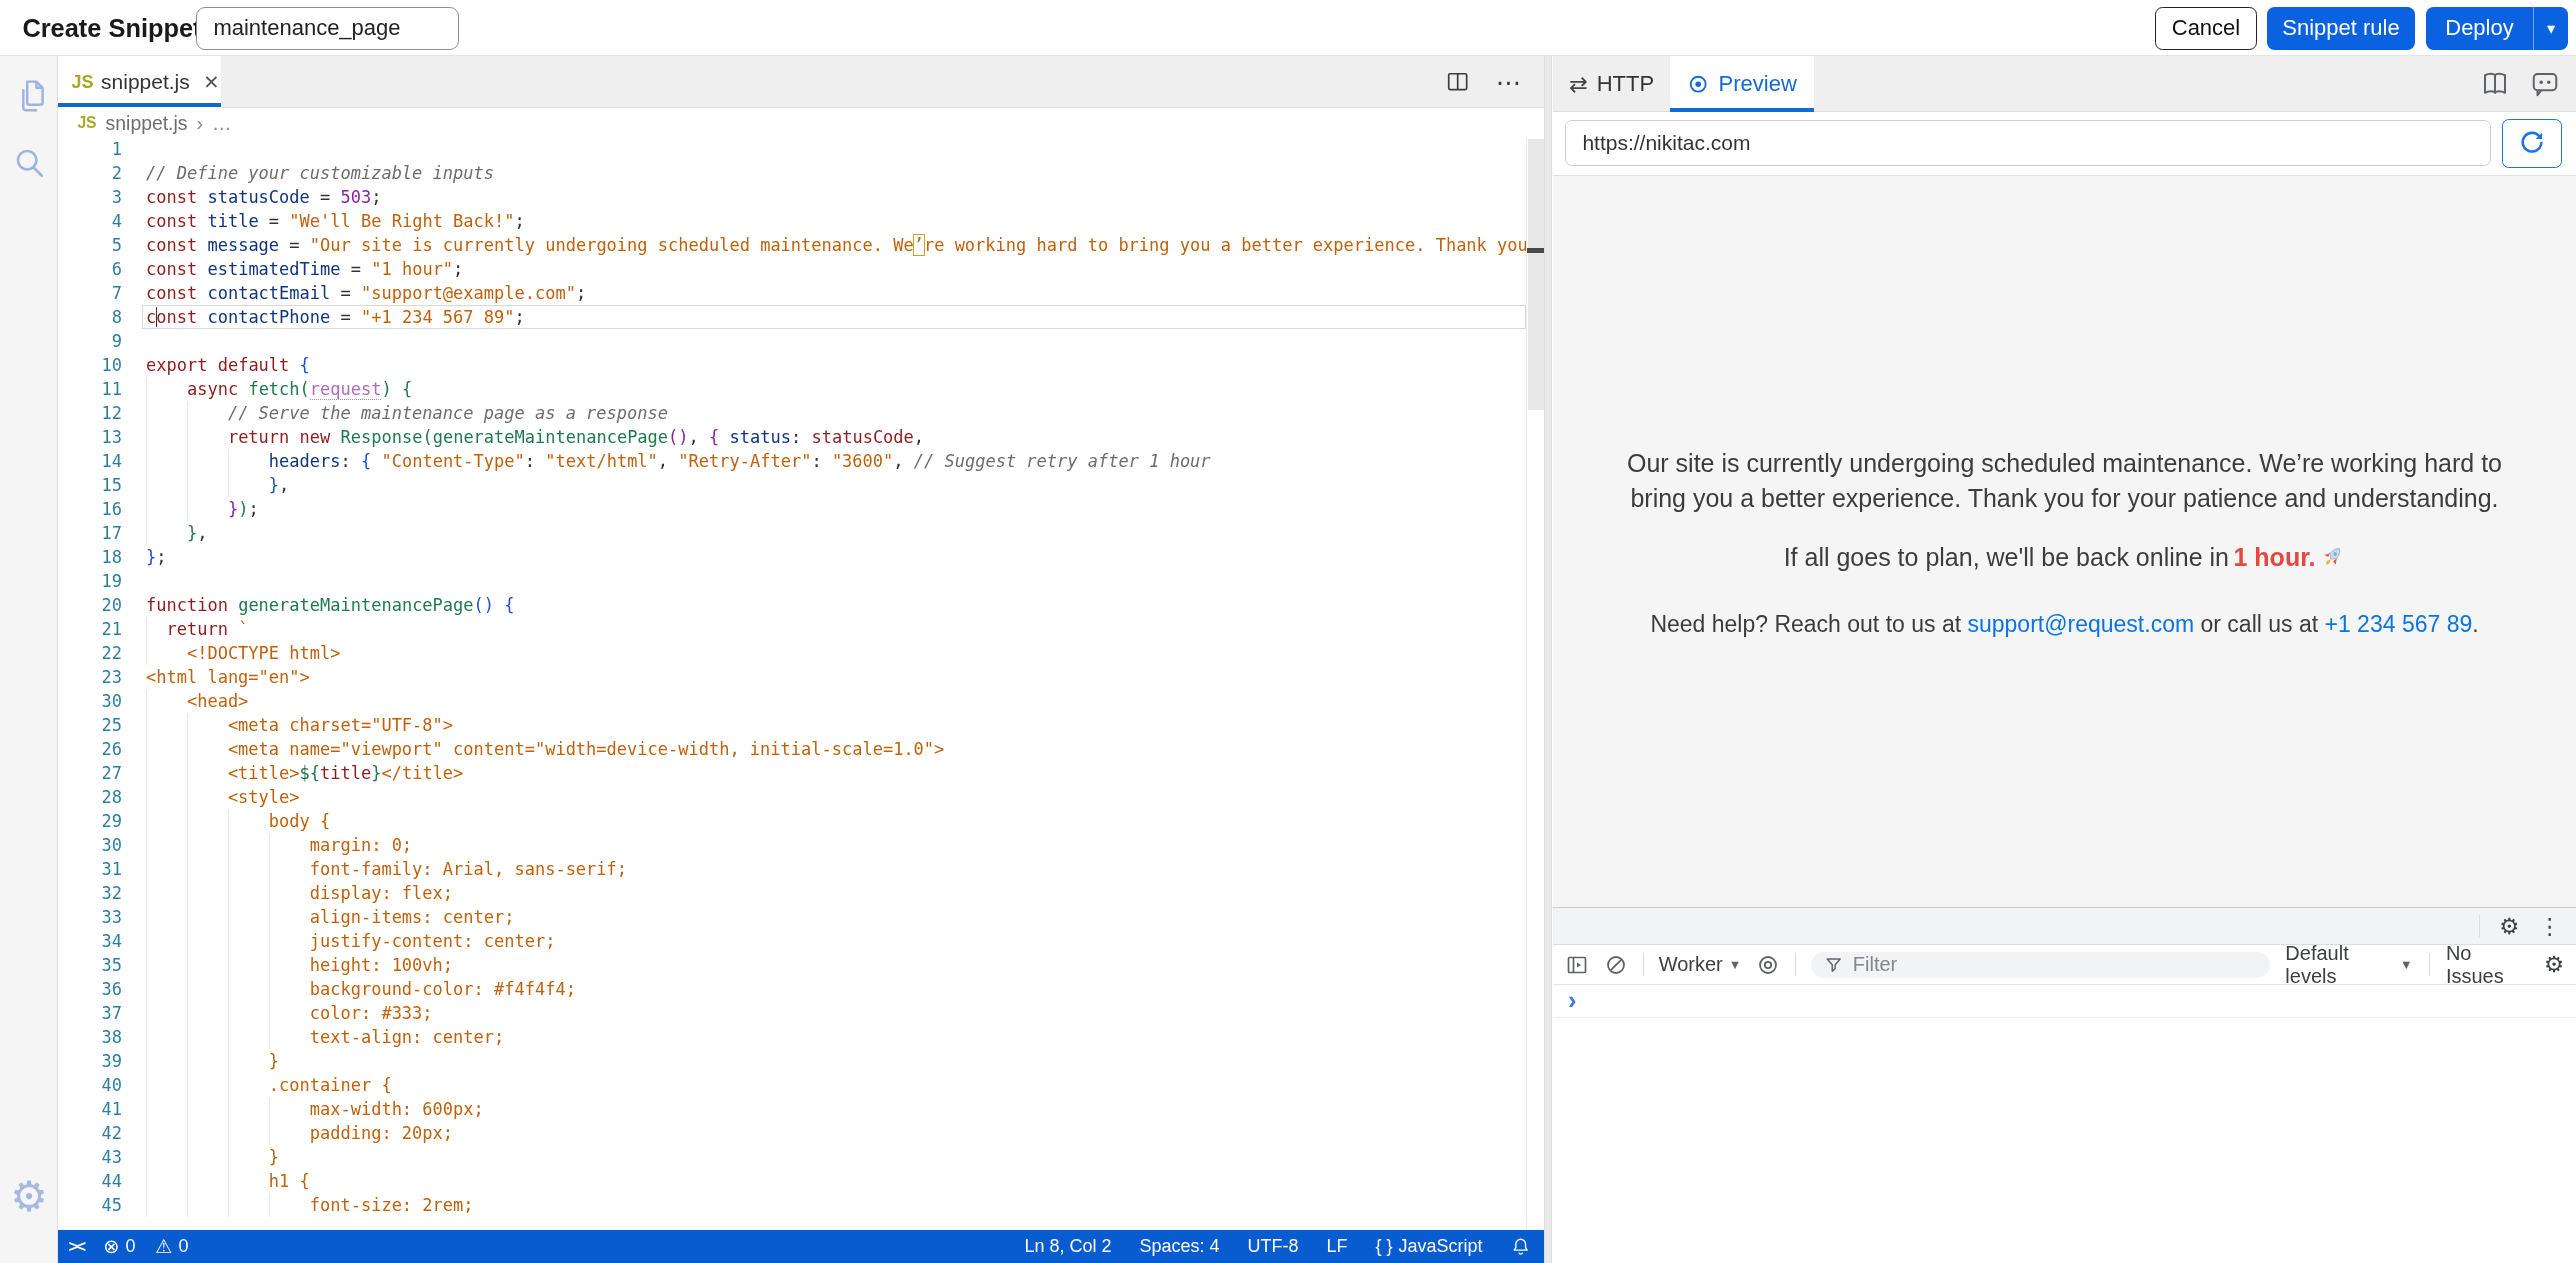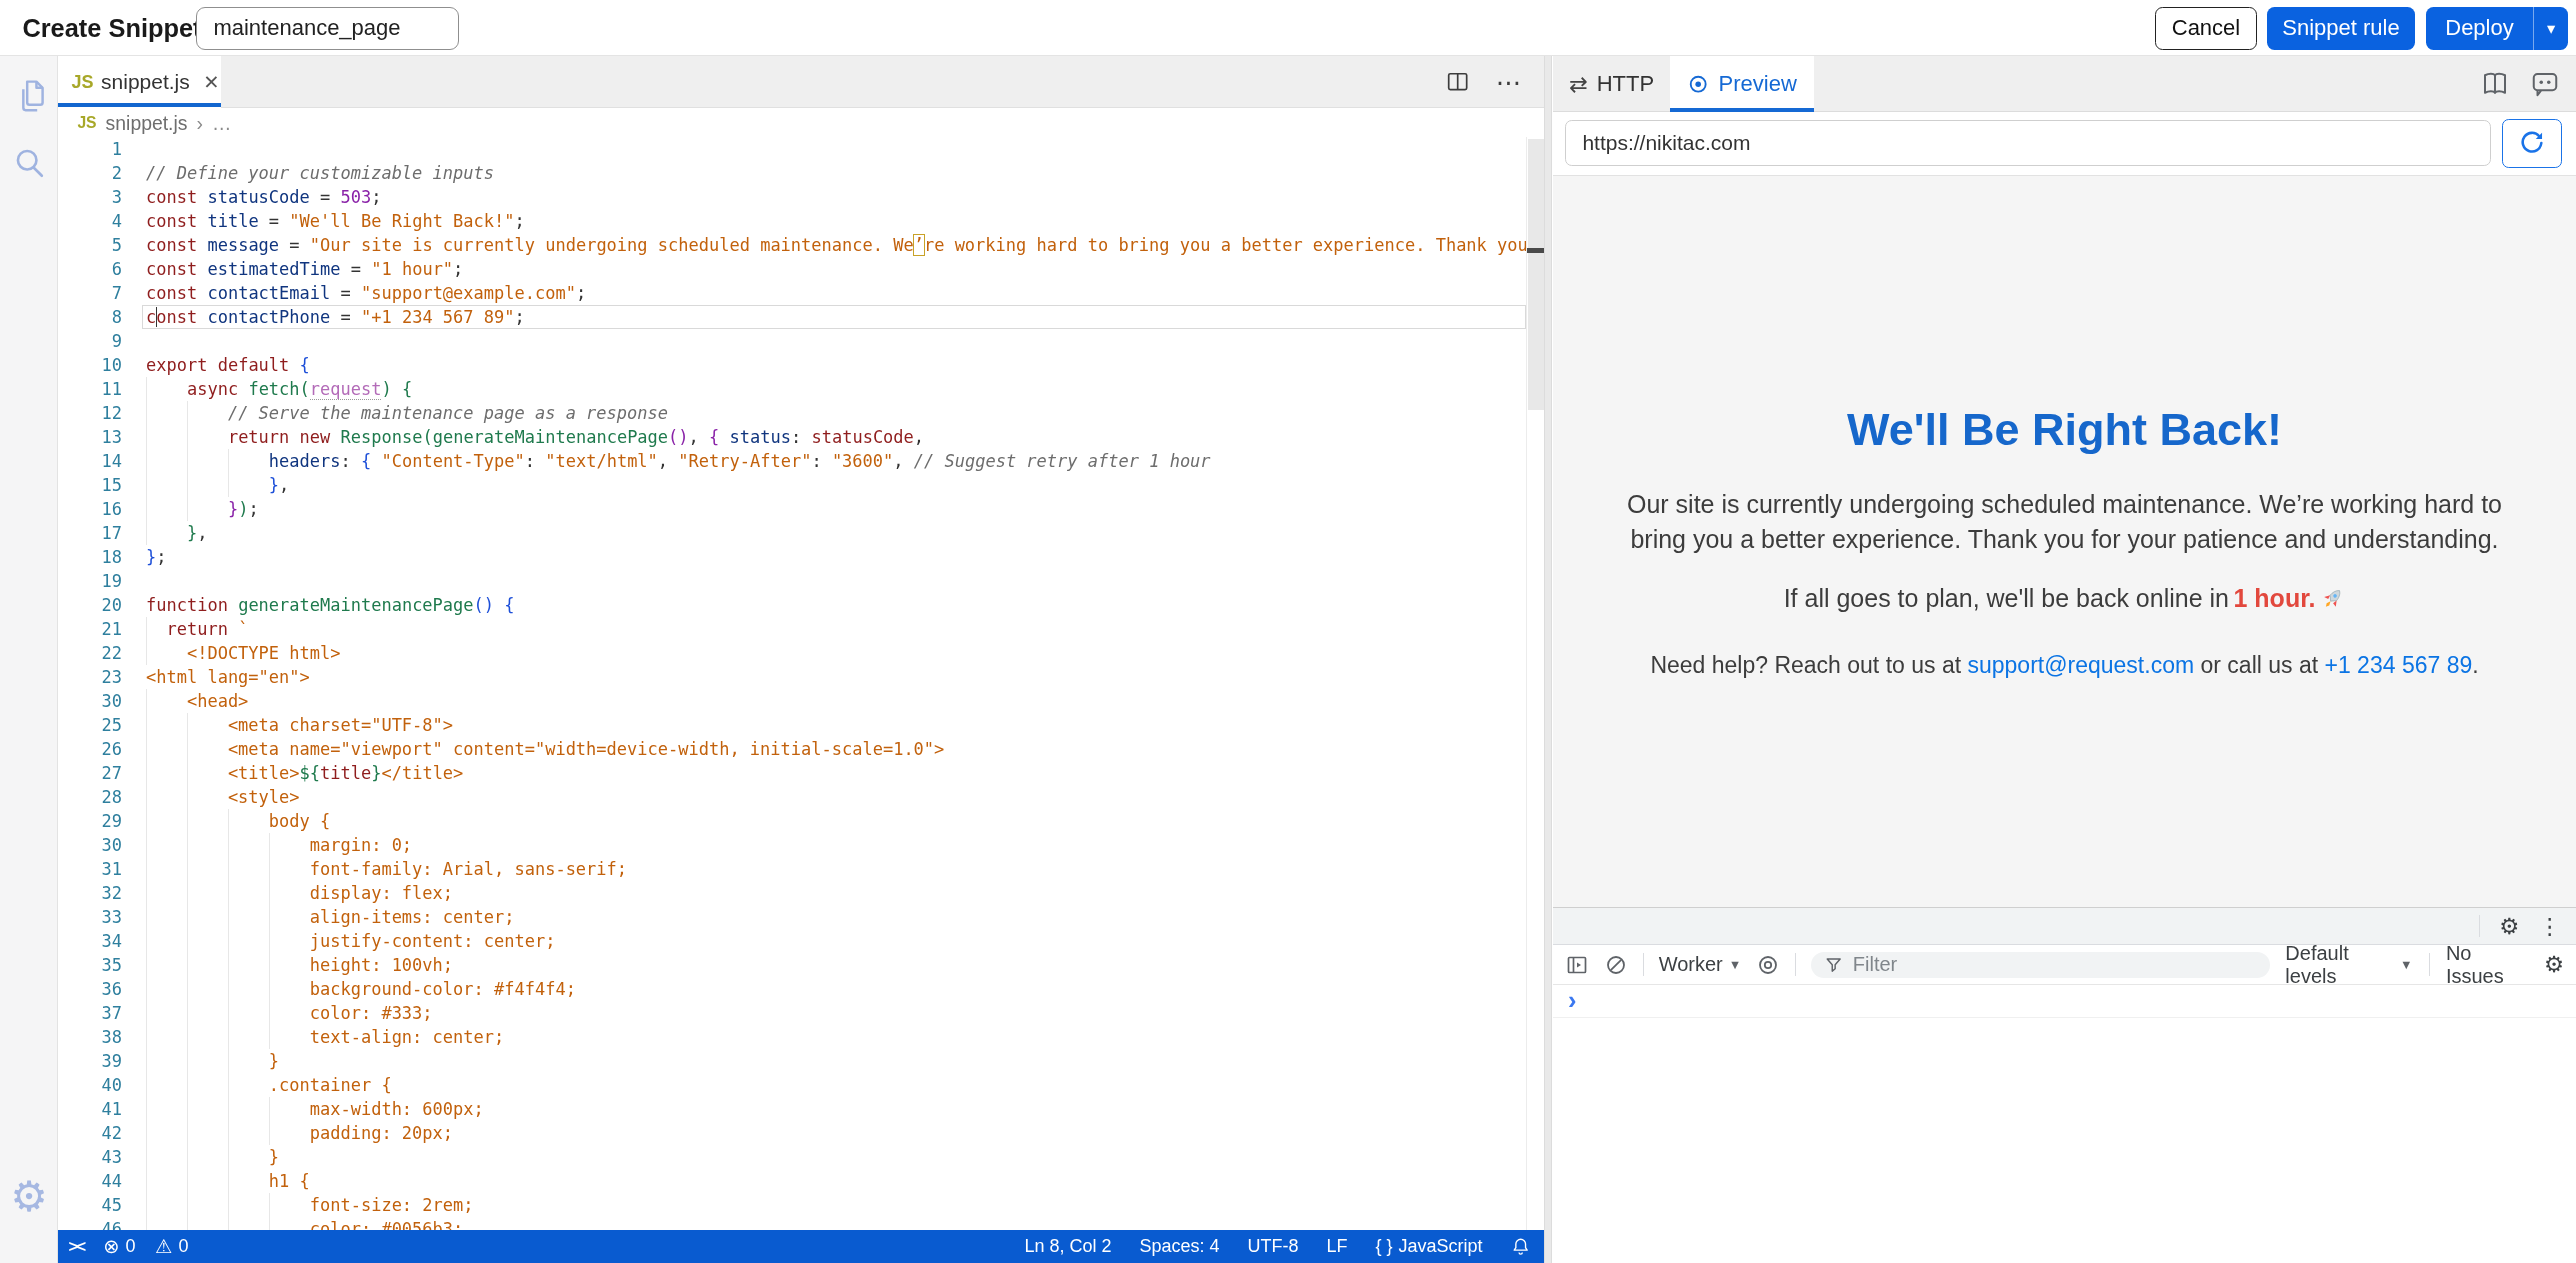--- a/index.html
+++ b/index.html
@@ -240,21 +240,20 @@
           <div class="code-line"><span class="ln">36</span><span class="lc"><i class="guide" style="left: 0ch;"></i><i class="guide" style="left: 4ch;"></i><i class="guide" style="left: 8ch;"></i><i class="guide" style="left: 12ch;"></i><span class="tok-s">                background-color: #f4f4f4;</span></span></div>
           <div class="code-line"><span class="ln">37</span><span class="lc"><i class="guide" style="left: 0ch;"></i><i class="guide" style="left: 4ch;"></i><i class="guide" style="left: 8ch;"></i><i class="guide" style="left: 12ch;"></i><span class="tok-s">                color: #333;</span></span></div>
           <div class="code-line"><span class="ln">38</span><span class="lc"><i class="guide" style="left: 0ch;"></i><i class="guide" style="left: 4ch;"></i><i class="guide" style="left: 8ch;"></i><i class="guide" style="left: 12ch;"></i><span class="tok-s">                text-align: center;</span></span></div>
           <div class="code-line"><span class="ln">39</span><span class="lc"><i class="guide" style="left: 0ch;"></i><i class="guide" style="left: 4ch;"></i><i class="guide" style="left: 8ch;"></i><span class="tok-s">            }</span></span></div>
           <div class="code-line"><span class="ln">40</span><span class="lc"><i class="guide" style="left: 0ch;"></i><i class="guide" style="left: 4ch;"></i><i class="guide" style="left: 8ch;"></i><span class="tok-s">            .container {</span></span></div>
           <div class="code-line"><span class="ln">41</span><span class="lc"><i class="guide" style="left: 0ch;"></i><i class="guide" style="left: 4ch;"></i><i class="guide" style="left: 8ch;"></i><i class="guide" style="left: 12ch;"></i><span class="tok-s">                max-width: 600px;</span></span></div>
           <div class="code-line"><span class="ln">42</span><span class="lc"><i class="guide" style="left: 0ch;"></i><i class="guide" style="left: 4ch;"></i><i class="guide" style="left: 8ch;"></i><i class="guide" style="left: 12ch;"></i><span class="tok-s">                padding: 20px;</span></span></div>
           <div class="code-line"><span class="ln">43</span><span class="lc"><i class="guide" style="left: 0ch;"></i><i class="guide" style="left: 4ch;"></i><i class="guide" style="left: 8ch;"></i><span class="tok-s">            }</span></span></div>
           <div class="code-line"><span class="ln">44</span><span class="lc"><i class="guide" style="left: 0ch;"></i><i class="guide" style="left: 4ch;"></i><i class="guide" style="left: 8ch;"></i><span class="tok-s">            h1 {</span></span></div>
           <div class="code-line"><span class="ln">45</span><span class="lc"><i class="guide" style="left: 0ch;"></i><i class="guide" style="left: 4ch;"></i><i class="guide" style="left: 8ch;"></i><i class="guide" style="left: 12ch;"></i><span class="tok-s">                font-size: 2rem;</span></span></div>
-          <div class="code-line"><span class="ln">46</span><span class="lc"><i class="guide" style="left: 0ch;"></i><i class="guide" style="left: 4ch;"></i><i class="guide" style="left: 8ch;"></i><i class="guide" style="left: 12ch;"></i><span class="tok-s">                color: #0056b3;</span></span></div>
         </div>
     </div>
 
     <div class="scroll-strip">
       <div class="scroll-slider"></div>
       <div class="scroll-marker"></div>
     </div>
 
     <div class="statusbar">
       <div class="sb-left">
@@ -328,21 +327,20 @@
       <div class="refresh-btn">
         <svg width="28" height="28" viewBox="0 0 24 24">
           <path d="M18.2 6.2A8 8 0 1 0 20 12" fill="none" stroke="#1a73e8" stroke-width="2.2" stroke-linecap="round"></path>
           <path d="M20.6 3.2v5.4h-5.4z" fill="#1a73e8"></path>
         </svg>
       </div>
     </div>
 
     <div class="preview-surface">
       <div class="pv-inner">
-        <div class="pv-h1">We'll Be Right Back!</div>
         <div class="pv-msg">Our site is currently undergoing scheduled maintenance. We’re working hard to bring you a better experience. Thank you for your patience and understanding.</div>
         <div class="pv-eta">
           <span>If all goes to plan, we'll be back online in </span>
             <b>1 hour.</b>
           <span class="rocket-svg">
             <svg width="25.4" height="25.4" viewBox="0 0 24 24">
               <path fill="#cfd8dc" stroke="#90a4ae" stroke-width="0.6" d="M12 2c3 2 4 6 4 9l-4 4-4-4c0-3 1-7 4-9z"></path>
               <circle cx="12" cy="8.5" r="1.7" fill="#64b5f6"></circle>
               <path fill="#ef5350" d="M8 11l-3.2 5 4.2-1zM16 11l3.2 5-4.2-1z"></path>
               <path fill="#ffa726" d="M12 15.2l1.6 3.8L12 22l-1.6-3z"></path>

